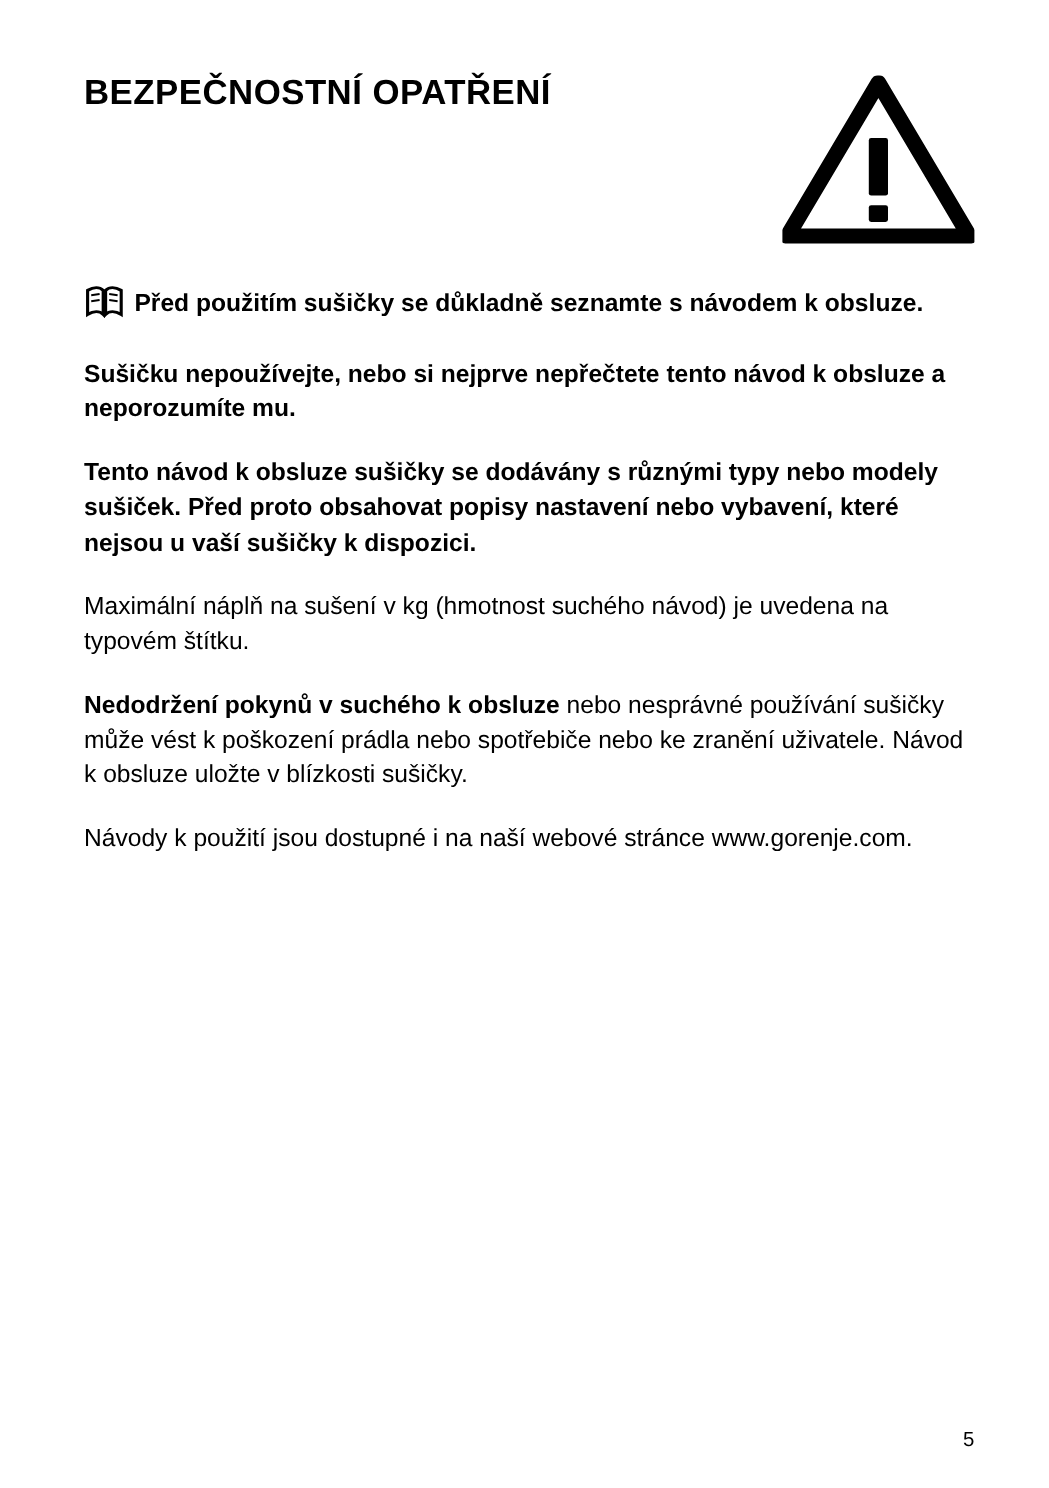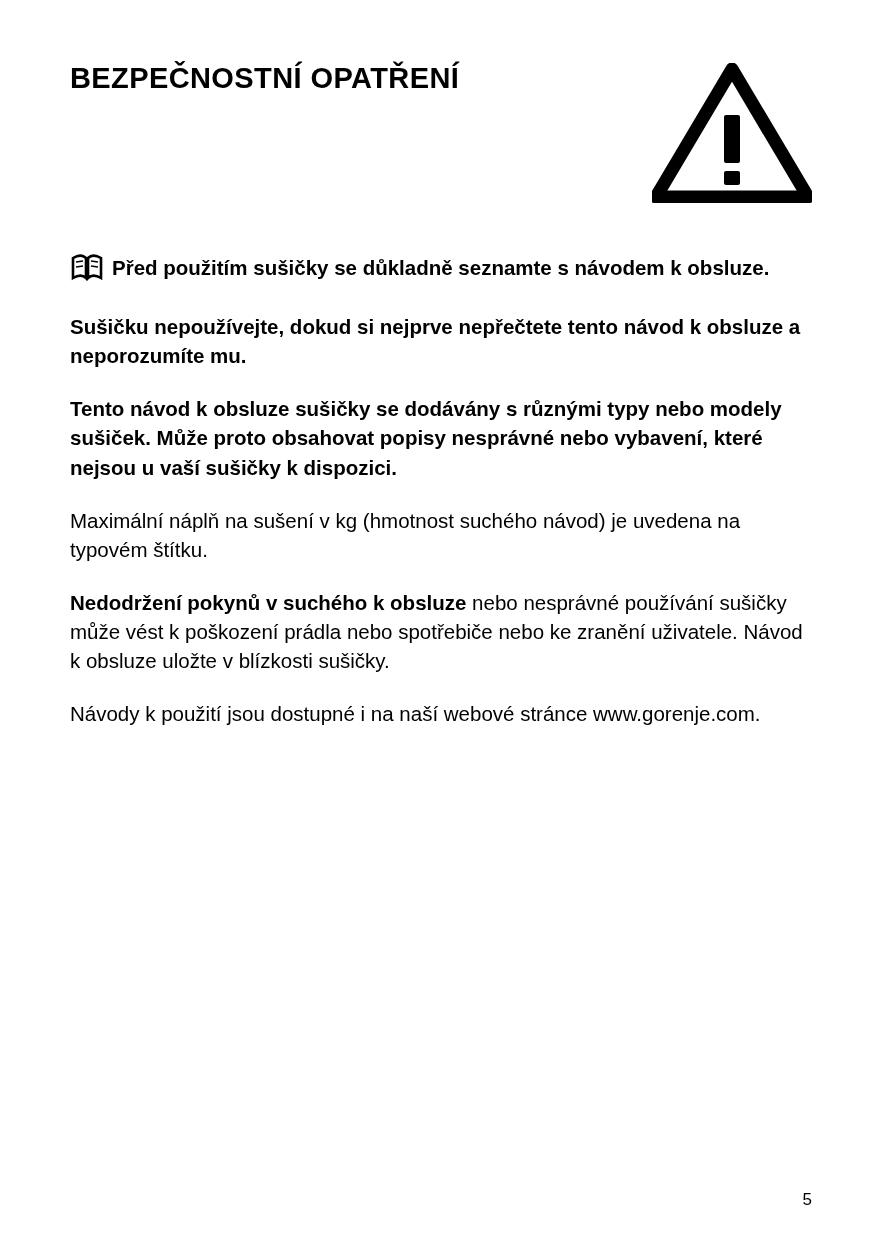--- a/index.html
+++ b/index.html
@@ -36,21 +36,21 @@
     line-height: 1.1;
     margin: 8px 0 0 0;
     white-space: nowrap;
   }
   .warning-icon {
     margin-right: 0px;
     margin-top: 8px;
     flex: 0 0 auto;
   }
   .content {
-    margin-top: 48px;
+    margin-top: 32px;
   }
   p {
     margin: 0 0 24px 0;
     font-size: 20.5px;
     line-height: 1.42;
   }
   p.bold {
     font-weight: bold;
   }
   .book-icon {
@@ -94,24 +94,24 @@
           <path d="M3 5 C8 2 13 2 16 5 L16 25 C13 22 8 22 3 25 Z" fill="none" stroke="#000000" stroke-width="2.6"></path>
           <path d="M31 5 C26 2 21 2 18 5 L18 25 C21 22 26 22 31 25 Z" fill="none" stroke="#000000" stroke-width="2.6"></path>
           <line x1="6" y1="9" x2="13" y2="8" stroke="#000000" stroke-width="1.6"></line>
           <line x1="6" y1="14" x2="13" y2="13" stroke="#000000" stroke-width="1.6"></line>
           <line x1="21" y1="8" x2="28" y2="9" stroke="#000000" stroke-width="1.6"></line>
           <line x1="21" y1="13" x2="28" y2="14" stroke="#000000" stroke-width="1.6"></line>
         </svg>
       </span><span>Před použitím sušičky se důkladně seznamte s návodem k obsluze.</span>
     </p>
 
-    <p class="bold">Sušičku nepoužívejte, dokud si nejprve nepřečtete tento návod k obsluze a neporozumíte mu.</p>
+    <p class="bold">Sušičku nepoužívejte, nebo si nejprve nepřečtete tento návod k obsluze a neporozumíte mu.</p>
 
 
-    <p class="bold">Tento návod k obsluze sušičky se dodávány s různými typy nebo modely sušiček. Může proto obsahovat popisy nesprávné nebo vybavení, které nejsou u vaší sušičky k dispozici.</p>
+    <p class="bold">Tento návod k obsluze sušičky se dodávány s různými typy nebo modely sušiček. Před proto obsahovat popisy nastavení nebo vybavení, které nejsou u vaší sušičky k dispozici.</p>
 
     <p>Maximální náplň na sušení v kg (hmotnost suchého návod) je uvedena na typovém štítku.</p>
 
     <p><span class="inline-bold">Nedodržení pokynů v suchého k obsluze</span><span> nebo nesprávné používání sušičky může vést k poškození prádla nebo spotřebiče nebo ke zranění uživatele. Návod k obsluze uložte v blízkosti sušičky.</span></p>
 
     <p>Návody k použití jsou dostupné i na naší webové stránce www.gorenje.com.</p>
 
   </div>
 
   <div class="page-number">5</div>

